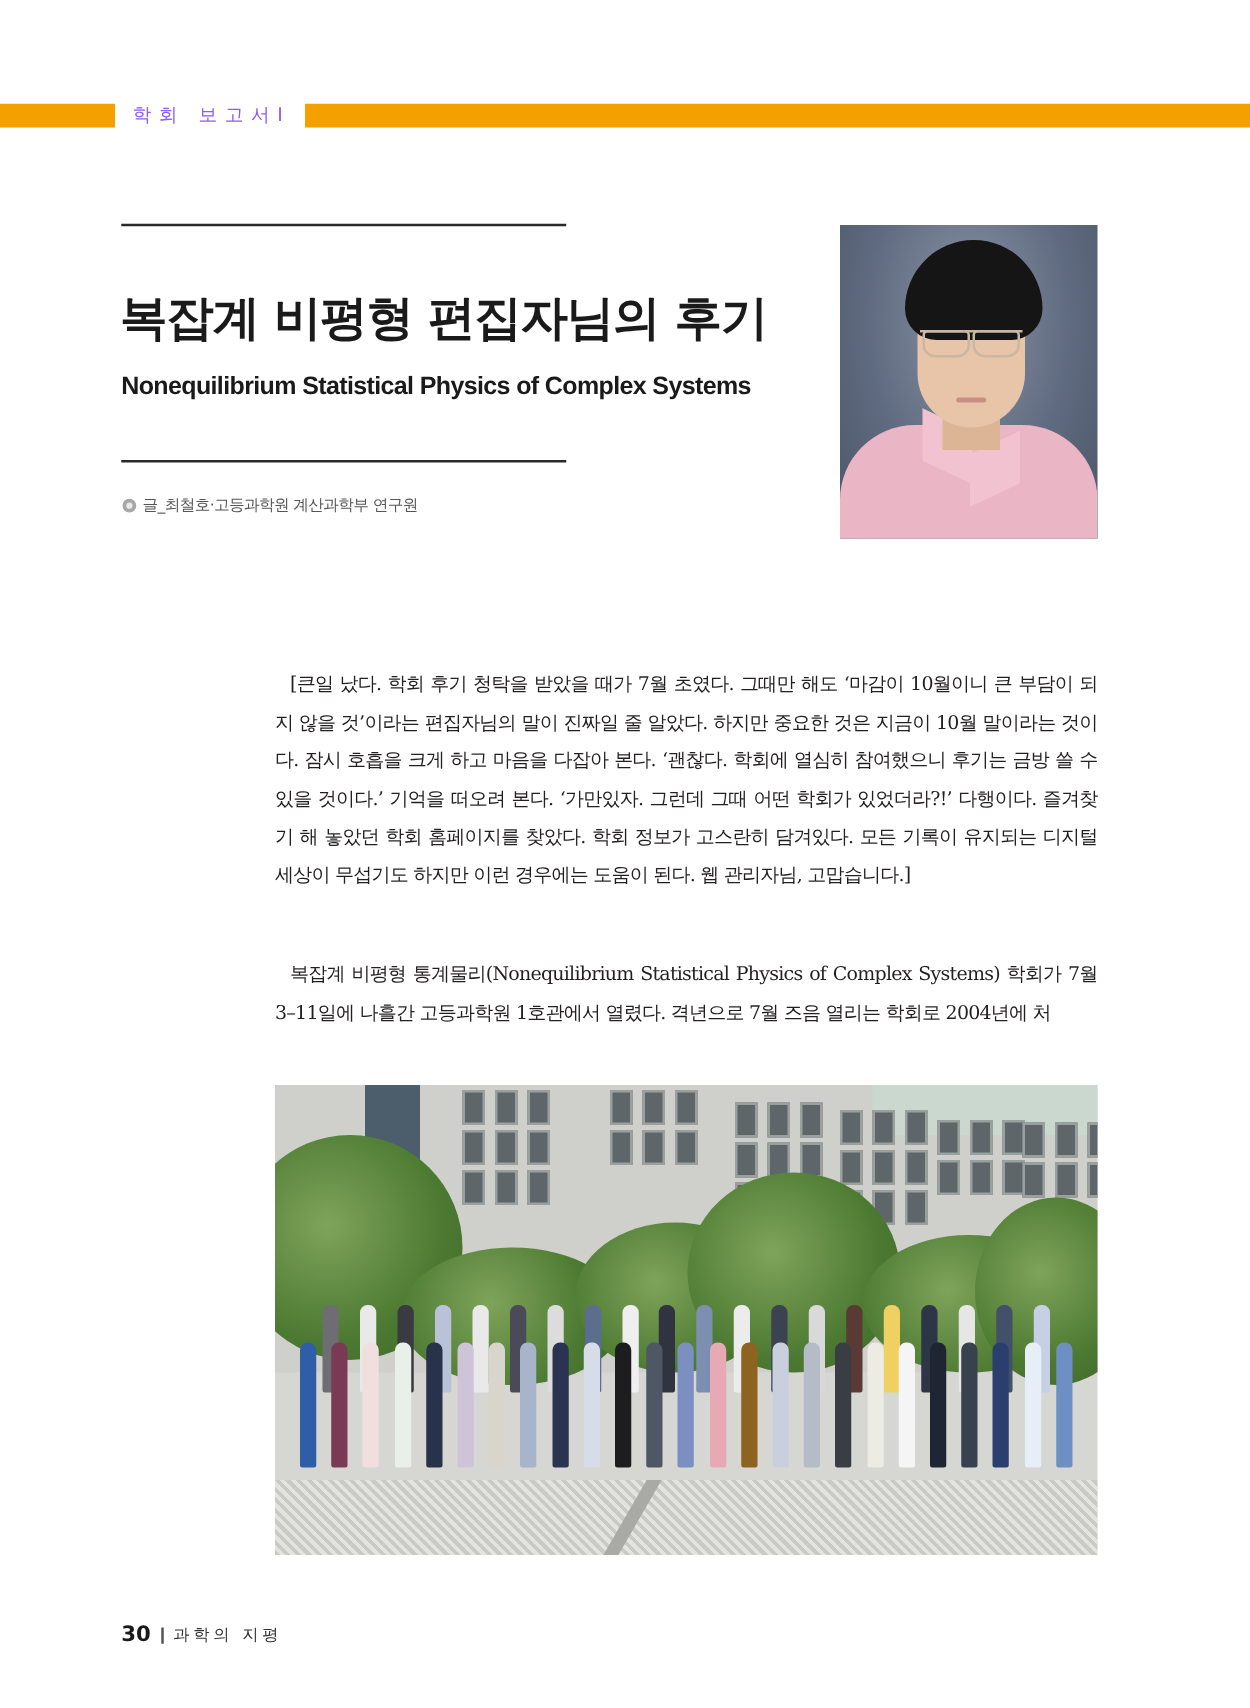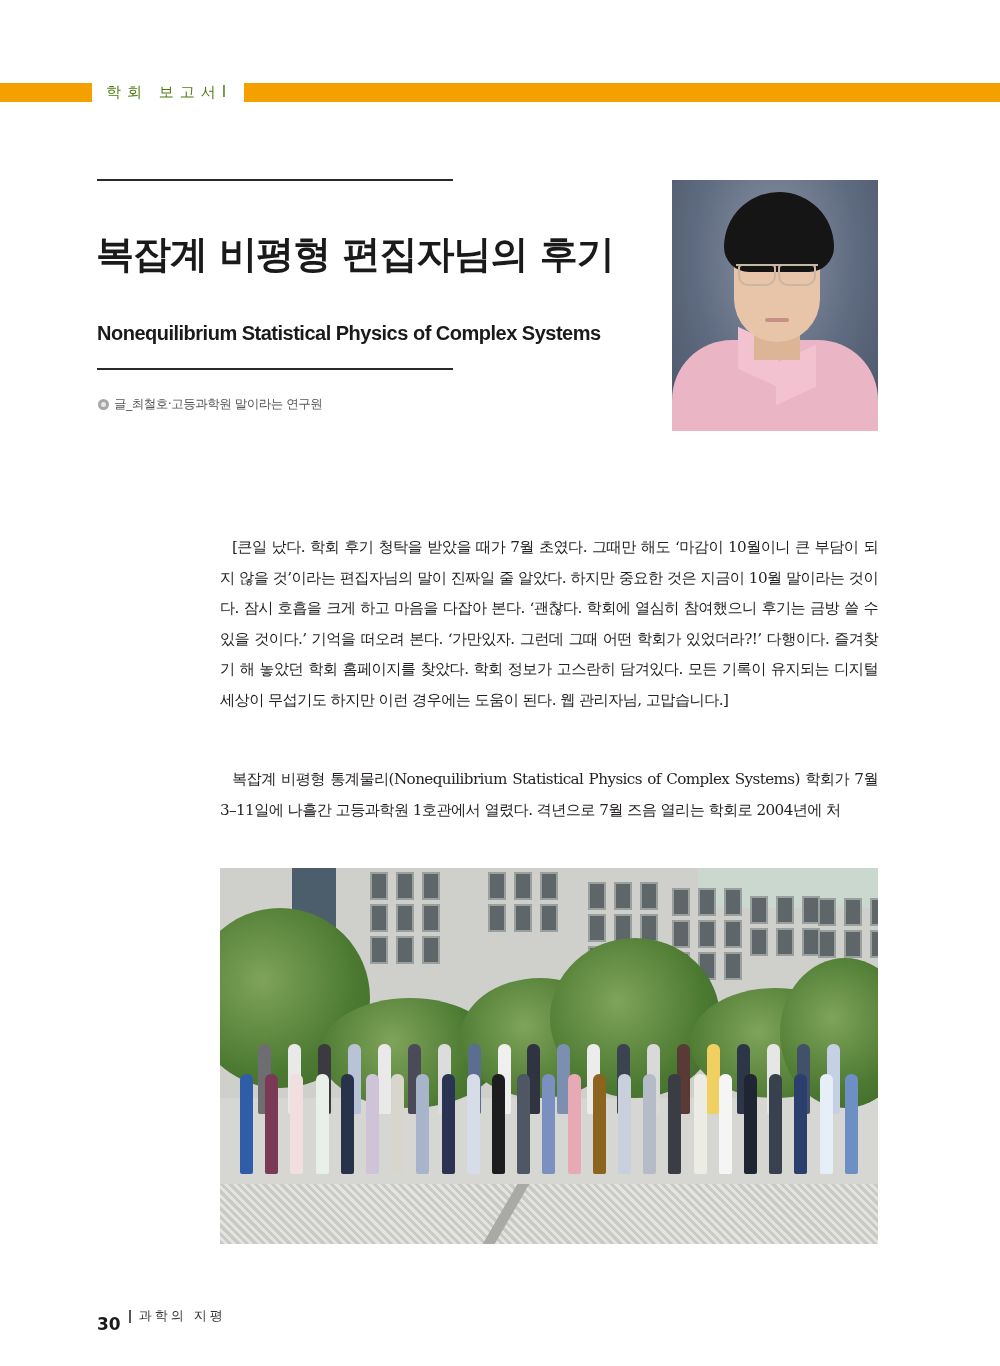--- a/index.html
+++ b/index.html
@@ -1,28 +1,28 @@
 <!DOCTYPE html>
 <html><head>
   <meta charset="utf-8">
   <style>
     * { margin: 0; padding: 0; box-sizing: border-box; }
     html, body { width: 1000px; height: 1366px; background: #ffffff; overflow: hidden; }
     body { position: relative; font-family: "DejaVu Serif", "Liberation Serif", serif; color: #231f20; }
 
     .header-bar-left { position: absolute; left: 0; top: 83px; width: 92px; height: 19px; background: #f4a100; }
     .header-bar-right { position: absolute; left: 244px; top: 83px; width: 756px; height: 19px; background: #f4a100; }
-    .section-label { position: absolute; left: 106px; top: 82px; font-family: "DejaVu Sans", sans-serif; font-size: 15px; letter-spacing: 6px; color: #4d7c0f; line-height: 20px; }
+    .section-label { position: absolute; left: 106px; top: 82px; font-family: "DejaVu Sans", sans-serif; font-size: 15px; letter-spacing: 6px; color: #8b5cf6; line-height: 20px; }
 
     .rule { position: absolute; left: 97px; width: 356px; height: 2px; background: #2a2a2a; }
     .rule-top { top: 179px; }
     .rule-bottom { top: 368px; }
 
     .title-ko { position: absolute; left: 96px; top: 230px; font-family: "DejaVu Sans", sans-serif; font-size: 38px; font-weight: bold; color: #1a1a1a; letter-spacing: -1px; line-height: 48px; white-space: nowrap; }
-    .title-en { position: absolute; left: 97px; top: 296px; font-family: "Liberation Sans", sans-serif; font-size: 20px; color: #1a1a1a; letter-spacing: -0.5px; line-height: 26px; white-space: nowrap; margin-top: 24px; }
+    .title-en { position: absolute; left: 97px; top: 296px; font-family: "Liberation Sans", sans-serif; font-size: 20px; color: #1a1a1a; letter-spacing: -0.5px; line-height: 26px; white-space: nowrap; }
 
     .byline { position: absolute; left: 98px; top: 396px; font-family: "DejaVu Sans", sans-serif; font-size: 12.5px; color: #555; display: flex; align-items: center; gap: 5px; letter-spacing: -0.5px; }
     .bullet { width: 11px; height: 11px; border-radius: 50%; border: 3px solid #a7a7a7; background: #e8e8e8; display: inline-block; }
 
     .portrait { position: absolute; left: 672px; top: 180px; width: 206px; height: 251px; overflow: hidden;
       background: radial-gradient(ellipse at 50% 30%, #8a93a6 0%, #5f6b80 55%, #4b5568 100%); }
     .portrait .hair { position: absolute; left: 52px; top: 12px; width: 110px; height: 80px; background: #151515; border-radius: 55px 55px 25px 25px; }
     .portrait .face { position: absolute; left: 62px; top: 50px; width: 86px; height: 112px; background: #e8c5a9; border-radius: 40px 40px 44px 44px; }
     .portrait .glasses { position: absolute; left: 64px; top: 84px; width: 82px; height: 20px; border-top: 2px solid #c9b7a3; }
     .portrait .glasses::before, .portrait .glasses::after { content: ""; position: absolute; top: -2px; width: 34px; height: 18px; border: 2px solid #c9b7a3; border-radius: 4px 4px 10px 10px; }
@@ -46,39 +46,39 @@
     .tower { position: absolute; left: 72px; top: 0; width: 44px; height: 90px; background: #4c5e6c; }
     .tree { position: absolute; border-radius: 50%; background: radial-gradient(circle at 40% 40%, #7fa35a 0%, #4d7a32 60%, #3b6628 100%); }
     .crowd { position: absolute; left: 10px; top: 176px; width: 638px; height: 140px; }
     .crowd .row { position: absolute; left: 0; width: 100%; display: flex; justify-content: space-between; }
     .crowd .person { width: 13px; border-radius: 6px 6px 2px 2px; }
     .ground { position: absolute; left: 0; top: 316px; width: 658px; height: 60px;
       background: repeating-linear-gradient(45deg, #c9c9c6 0 3px, #e3e3e0 3px 6px); }
     .ground::after { content: ""; position: absolute; left: 280px; top: 0; width: 12px; height: 60px; background: #a9a9a6; transform: skewX(-30deg); }
 
     .footer { position: absolute; left: 97px; top: 1298px; display: flex; align-items: center; gap: 8px; }
-    .page-num { font-family: "DejaVu Sans", sans-serif; font-weight: bold; font-size: 17px; color: #1a1a1a; margin-top: 16px; }
+    .page-num { font-family: "DejaVu Sans", sans-serif; font-weight: bold; font-size: 17px; color: #1a1a1a; }
     .footer-sep { width: 2px; height: 13px; background: #555; }
     .footer-title { font-family: "DejaVu Sans", sans-serif; font-size: 13px; letter-spacing: 3px; color: #333; }
   </style>
 </head>
 <body>
 
 <div class="header-bar-left"></div>
 <div class="section-label">학회 보고서Ⅰ</div>
 <div class="header-bar-right"></div>
 
 <div class="rule rule-top"></div>
 <h1 class="title-ko">복잡계 비평형 편집자님의 후기</h1>
 <h2 class="title-en">Nonequilibrium Statistical Physics of Complex Systems</h2>
 <div class="rule rule-bottom"></div>
 
 <div class="byline">
   <span class="bullet"></span>
-  <span>글_최철호·고등과학원 말이라는 연구원</span>
+  <span>글_최철호·고등과학원 계산과학부 연구원</span>
 </div>
 
 <div class="portrait" title="저자 사진">
   <div class="shirt"></div>
   <div class="collar-l"></div>
   <div class="collar-r"></div>
   <div class="neck"></div>
   <div class="face"></div>
   <div class="hair"></div>
   <div class="glasses"></div>

